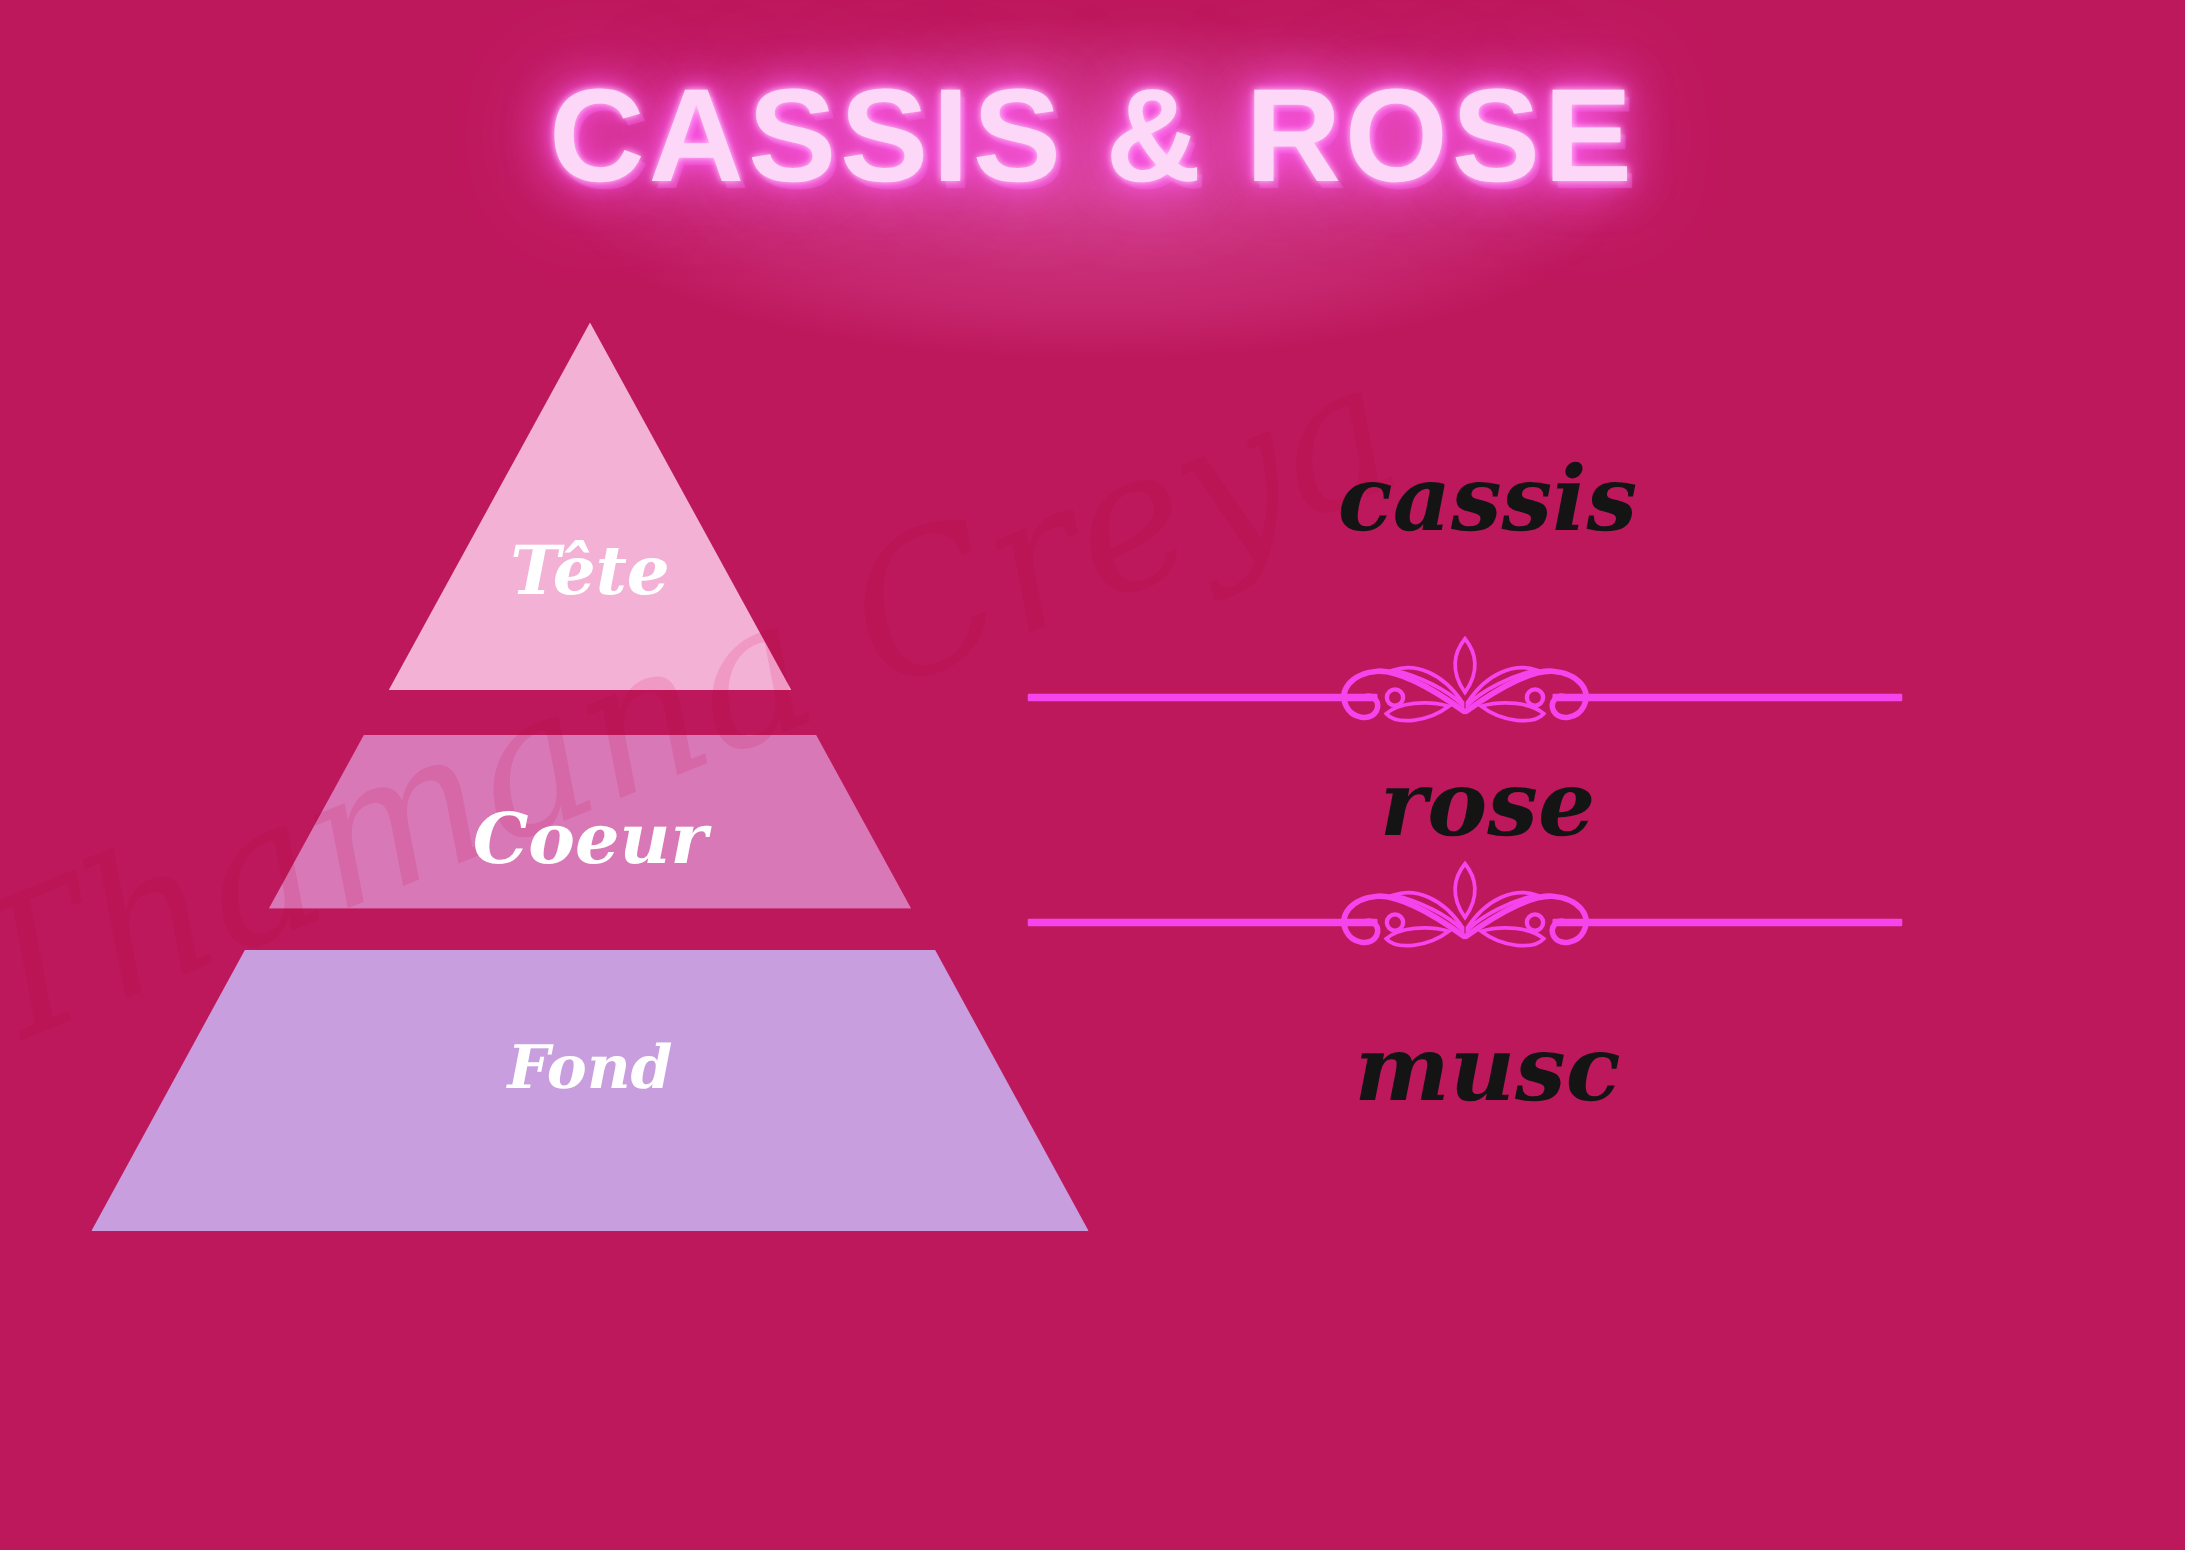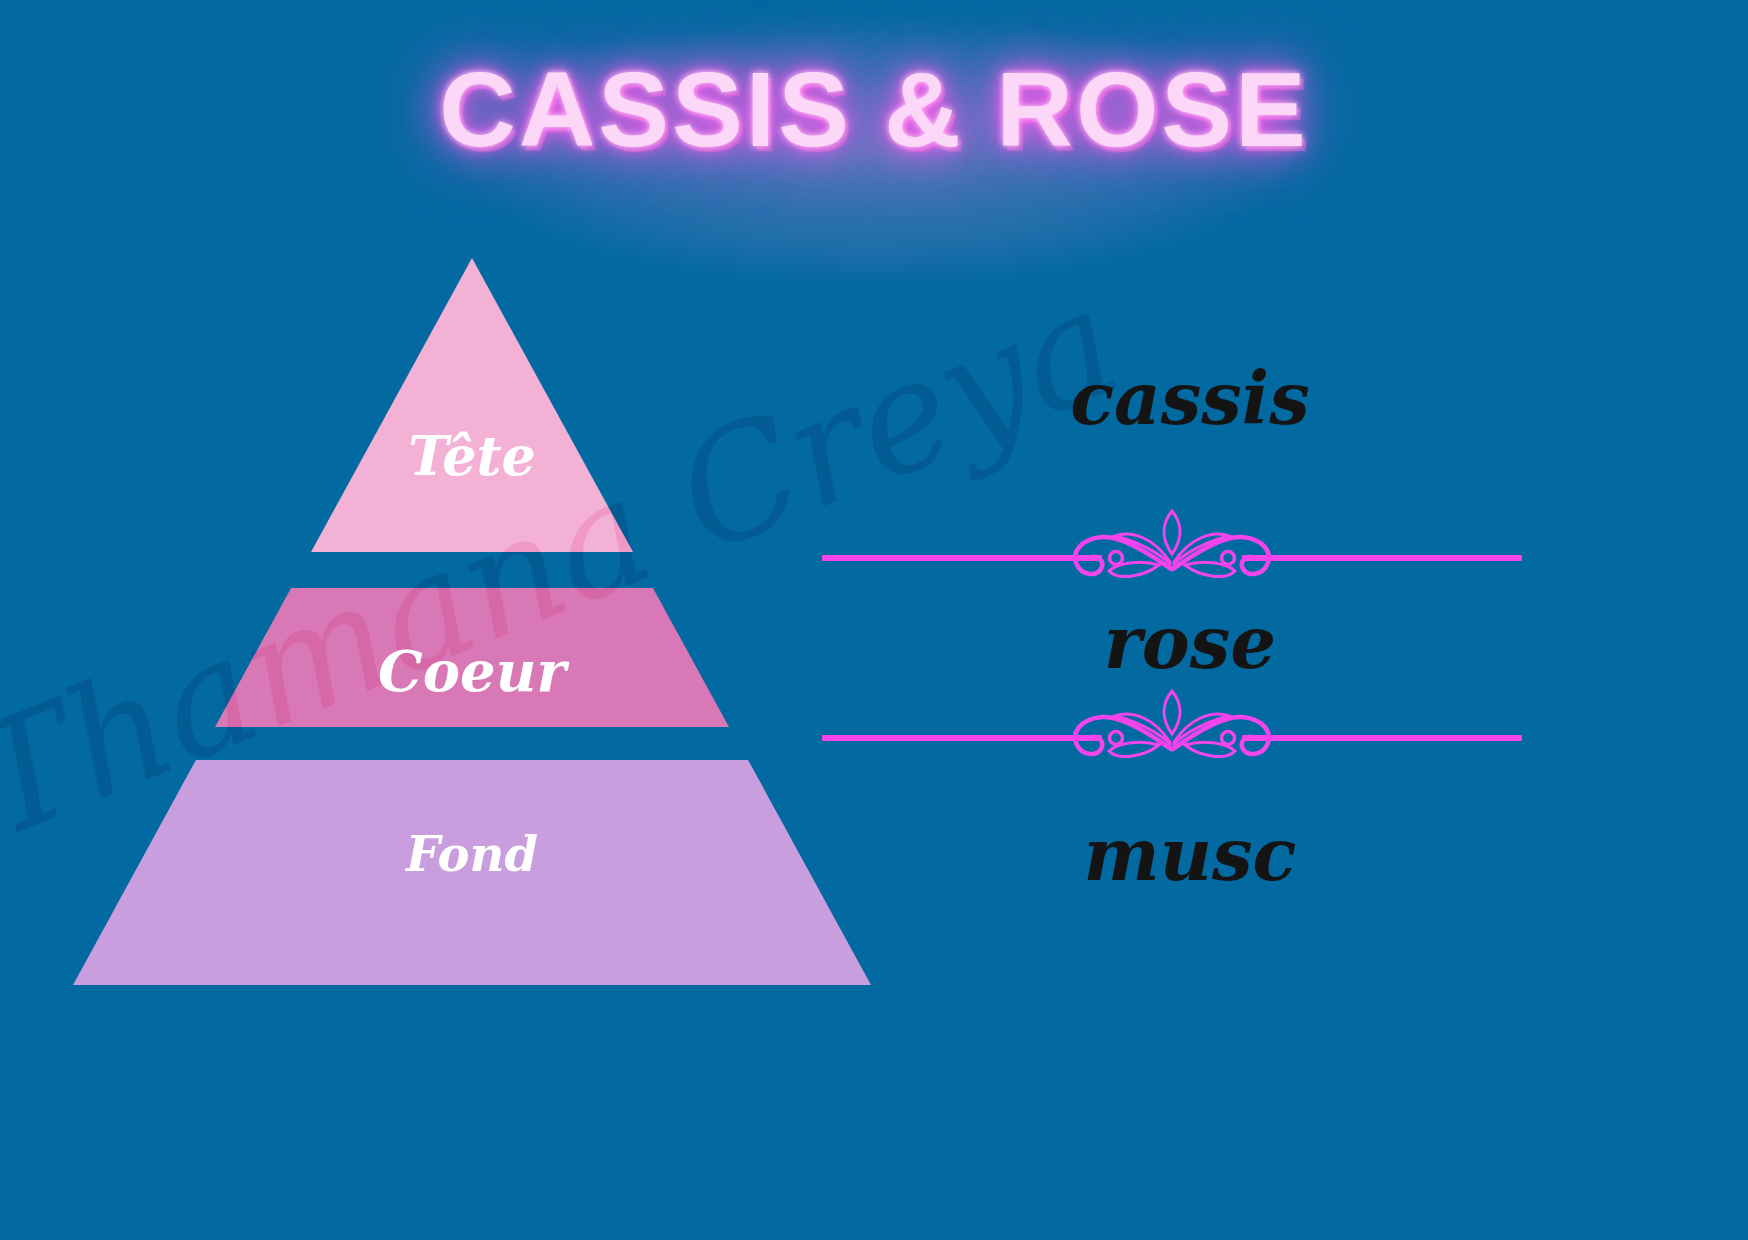--- a/index.html
+++ b/index.html
@@ -1,21 +1,21 @@
 <!DOCTYPE html>
 <html style="--accent-magenta: #f544ec; --title-fill: #fdd7f8; --title-glow: #ff5cf0; --label-text: #ffffff; --note-text: #141414; --watermark-pink: #f9c3da;"><head>
 <meta charset="utf-8">
 <style>
   html, body { margin: 0; padding: 0; background: #ffffff; }
 
   #canvas {
     position: relative;
     width: 1748px;
     height: 1240px;
-    background: #0369a1;
+    background: #be185d;
     overflow: hidden;
     font-family: "Liberation Sans", sans-serif;
   }
 
   
   .title-glow {
     position: absolute;
     left: 300px; top: -40px;
     width: 1150px; height: 380px;
     background: radial-gradient(ellipse 50% 48% at 50% 50%,

